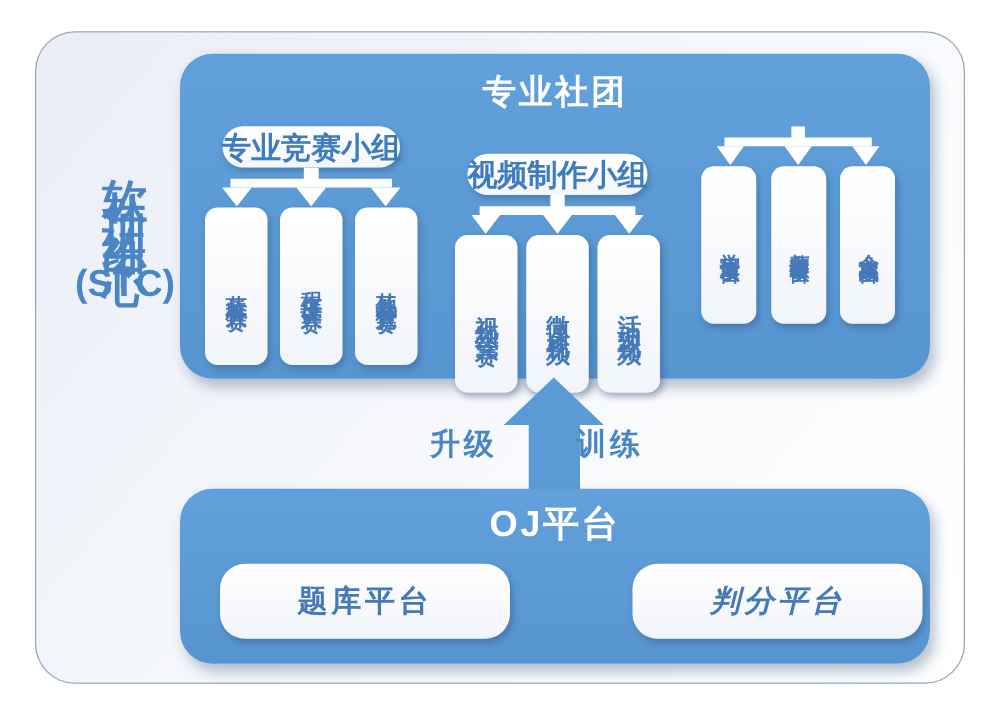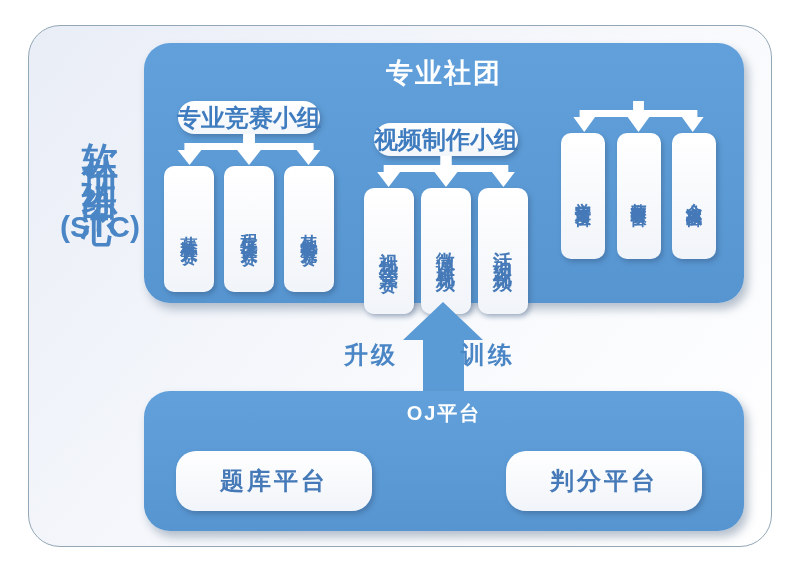--- a/index.html
+++ b/index.html
@@ -20,21 +20,21 @@
   .stc-abbrev { font-size:30px; margin-top:14px; }
 
   
   .blue-box { position:absolute; left:115px; width:600px;
     background:linear-gradient(180deg,#61a0da,#5795d0);
     border-radius:26px; box-shadow:4px 6px 10px rgba(96,118,145,.45); }
   .top-box { top:17px; height:260px; }
   .bottom-box { top:365px; height:140px; }
   .box-title { text-align:center; color:#ffffff; font-weight:bold; letter-spacing:2px; }
   .top-box .box-title { padding-top:12px; font-size:27px; }
-  .bottom-box .box-title { padding-top:9px; font-size:20px; }
+  .bottom-box .box-title { padding-top:9px; font-size:29px; }
 
   
   .group { position:absolute; top:58px; }
   .g1 { left:20px;  width:170px; }
   .g2 { left:220px; width:164px;margin-top:22px; }
   .g3 { left:417px; width:155px; }
   .group-header { height:33px; margin:0 auto; background:linear-gradient(180deg,#ffffff,#f3f6fa);
     border-radius:17px; display:flex; align-items:center; justify-content:center;
     font-size:24px; font-weight:bold; color:#3e7cbf; white-space:nowrap;
     box-shadow:2px 3px 5px rgba(50,80,120,.4); }
@@ -55,27 +55,27 @@
   .g3 .vtext { font-size:16px; letter-spacing:2px; }
 
   
   .big-arrow { position:absolute; left:367px; top:275px; width:96px; height:92px; }
   .arrow-label { position:absolute; top:313px; font-size:24px; font-weight:bold;
     color:#4a86c5; letter-spacing:3px; }
   .lbl-upgrade { left:315px; }
   .lbl-train { left:432px; }
 
   
-  .pitem { position:absolute; top:60px; width:196px; height:60px;
+  .pitem { position:absolute; top:60px; width:232px; height:60px;
     background:linear-gradient(180deg,#ffffff,#f1f4f9); border-radius:20px;
     display:flex; align-items:center; justify-content:center;
     font-size:24px; font-weight:bold; color:#4579b8; letter-spacing:3px;
     box-shadow:2px 3px 5px rgba(50,80,120,.4); }
   .p1 { left:32px; }
-  .p2 { left:362px; }
+  .p2 { left:362px;font-style:italic; }
 </style>
 </head>
 <body>
 
 <div class="canvas">
   <div class="outer-frame">
 
     <div class="stc-col">
       <div class="stc-vert">软件训练中心</div>
       <div class="stc-abbrev">(STC)</div>

